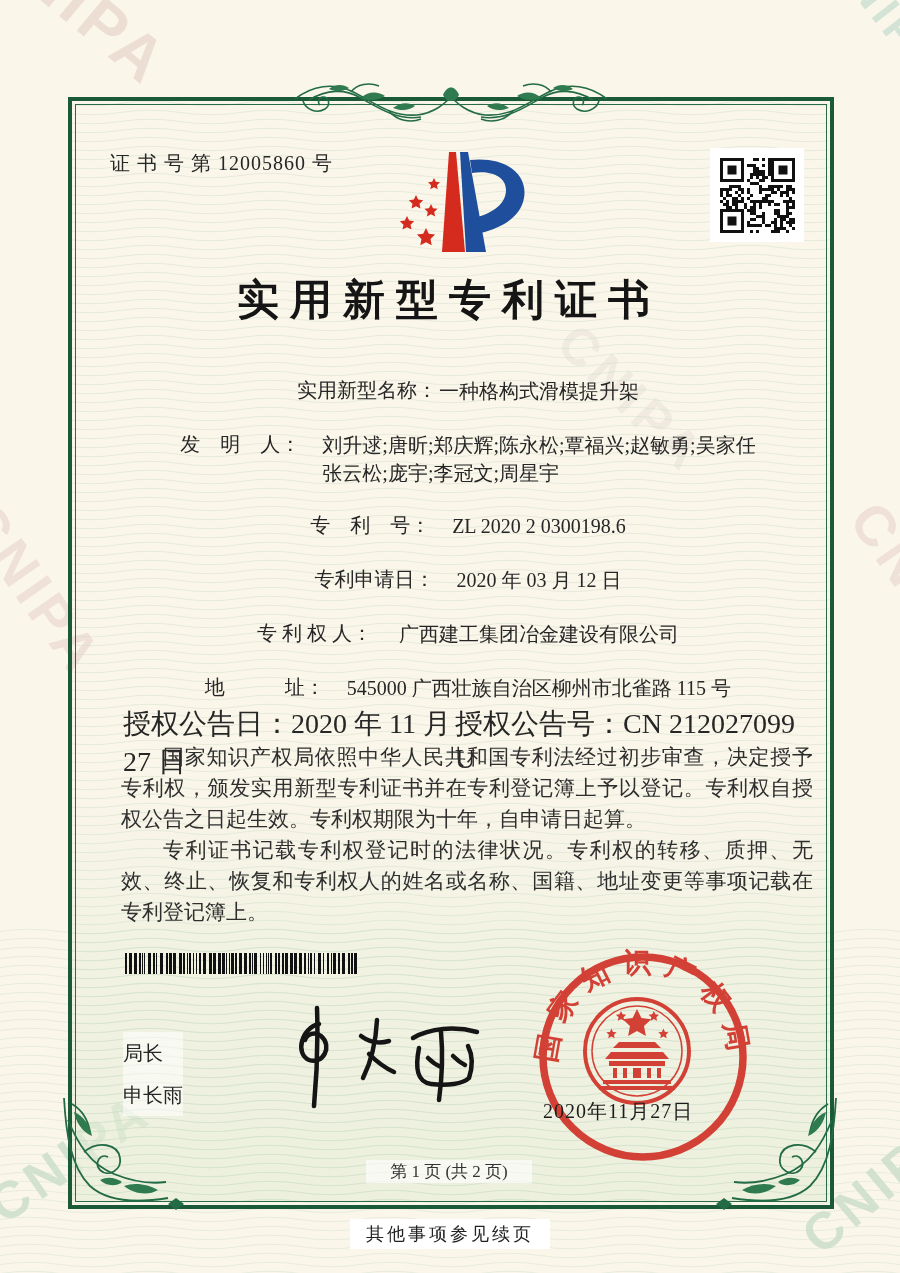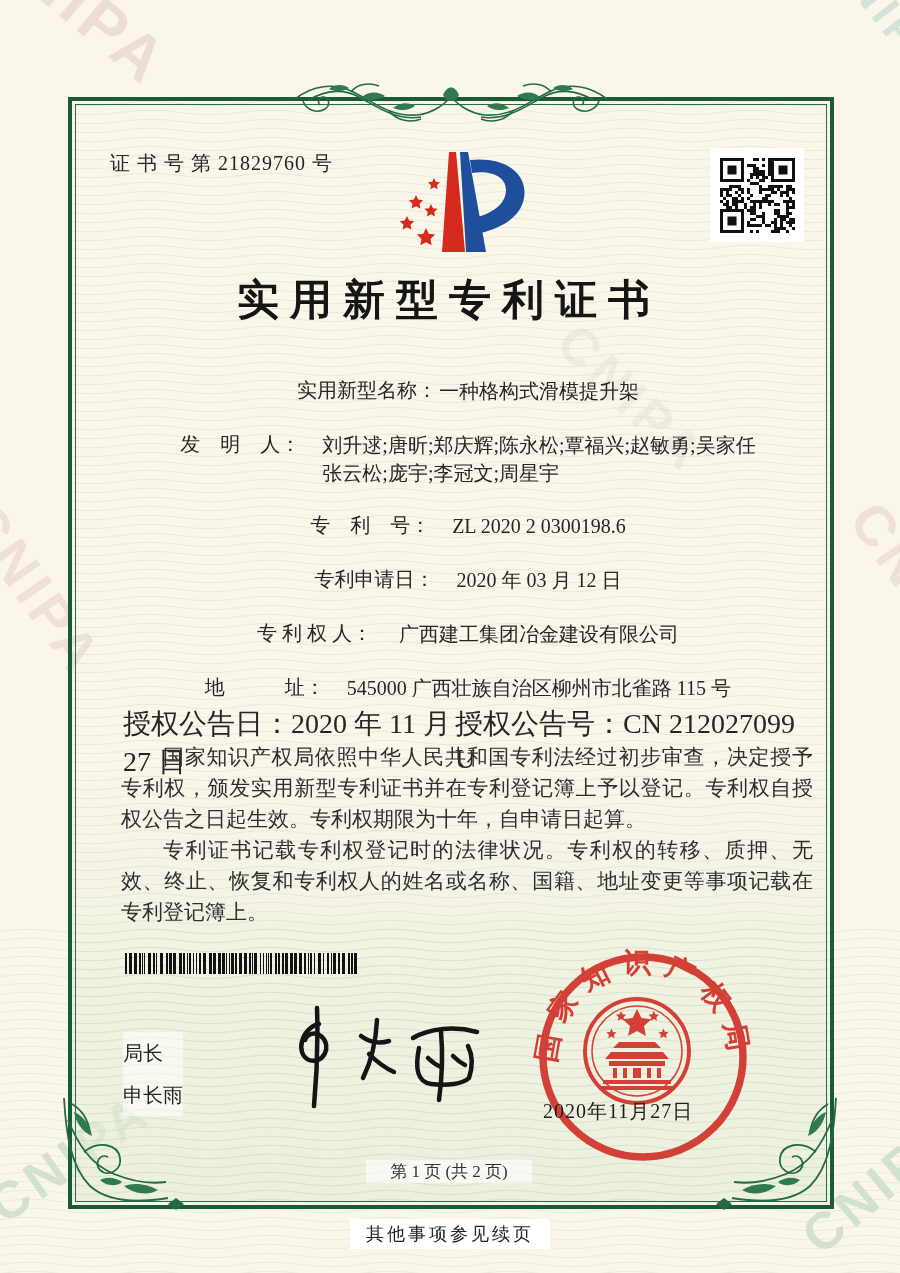--- a/index.html
+++ b/index.html
@@ -103,21 +103,21 @@
   <svg class="abs" style="left:726px;top:1092px;" width="118" height="118" viewBox="0 0 118 118">
     <use href="#corner" transform="translate(118,0) scale(-1,1)"></use>
   </svg>
   <svg class="abs" style="left:168px;top:1198px;" width="16" height="12">
     <path d="M0,6 L8,0 L16,6 L8,12 Z" fill="#226b45"></path>
   </svg>
   <svg class="abs" style="left:716px;top:1198px;" width="16" height="12">
     <path d="M0,6 L8,0 L16,6 L8,12 Z" fill="#226b45"></path>
   </svg>
 
-  <div class="abs certno">证 书 号 第 21829760 号</div>
+  <div class="abs certno">证 书 号 第 12005860 号</div>
 
   <svg class="abs" style="left:370px;top:146px;" width="170" height="112" viewBox="0 0 170 112">
     <g fill="#d42b1e">
       <path d="M64,32 l1.8,3.8 4.2,.5 -3.1,2.9 .8,4.1 -3.7,-2 -3.7,2 .8,-4.1 -3.1,-2.9 4.2,-.5 Z"></path>
       <path d="M46,49 l2.2,4.6 5,.6 -3.7,3.5 1,4.9 -4.5,-2.4 -4.5,2.4 1,-4.9 -3.7,-3.5 5,-.6 Z"></path>
       <path d="M61,58 l2,4.2 4.6,.55 -3.4,3.2 .9,4.5 -4.1,-2.2 -4.1,2.2 .9,-4.5 -3.4,-3.2 4.6,-.55 Z"></path>
       <path d="M37,70 l2.2,4.6 5,.6 -3.7,3.5 1,4.9 -4.5,-2.4 -4.5,2.4 1,-4.9 -3.7,-3.5 5,-.6 Z"></path>
       <path d="M56,82 l2.8,5.8 6.3,.75 -4.6,4.4 1.2,6.2 -5.7,-3 -5.7,3 1.2,-6.2 -4.6,-4.4 6.3,-.75 Z"></path>
       <path d="M79,6 L86,6 L95,106 L72,106 Z"></path>
     </g>

